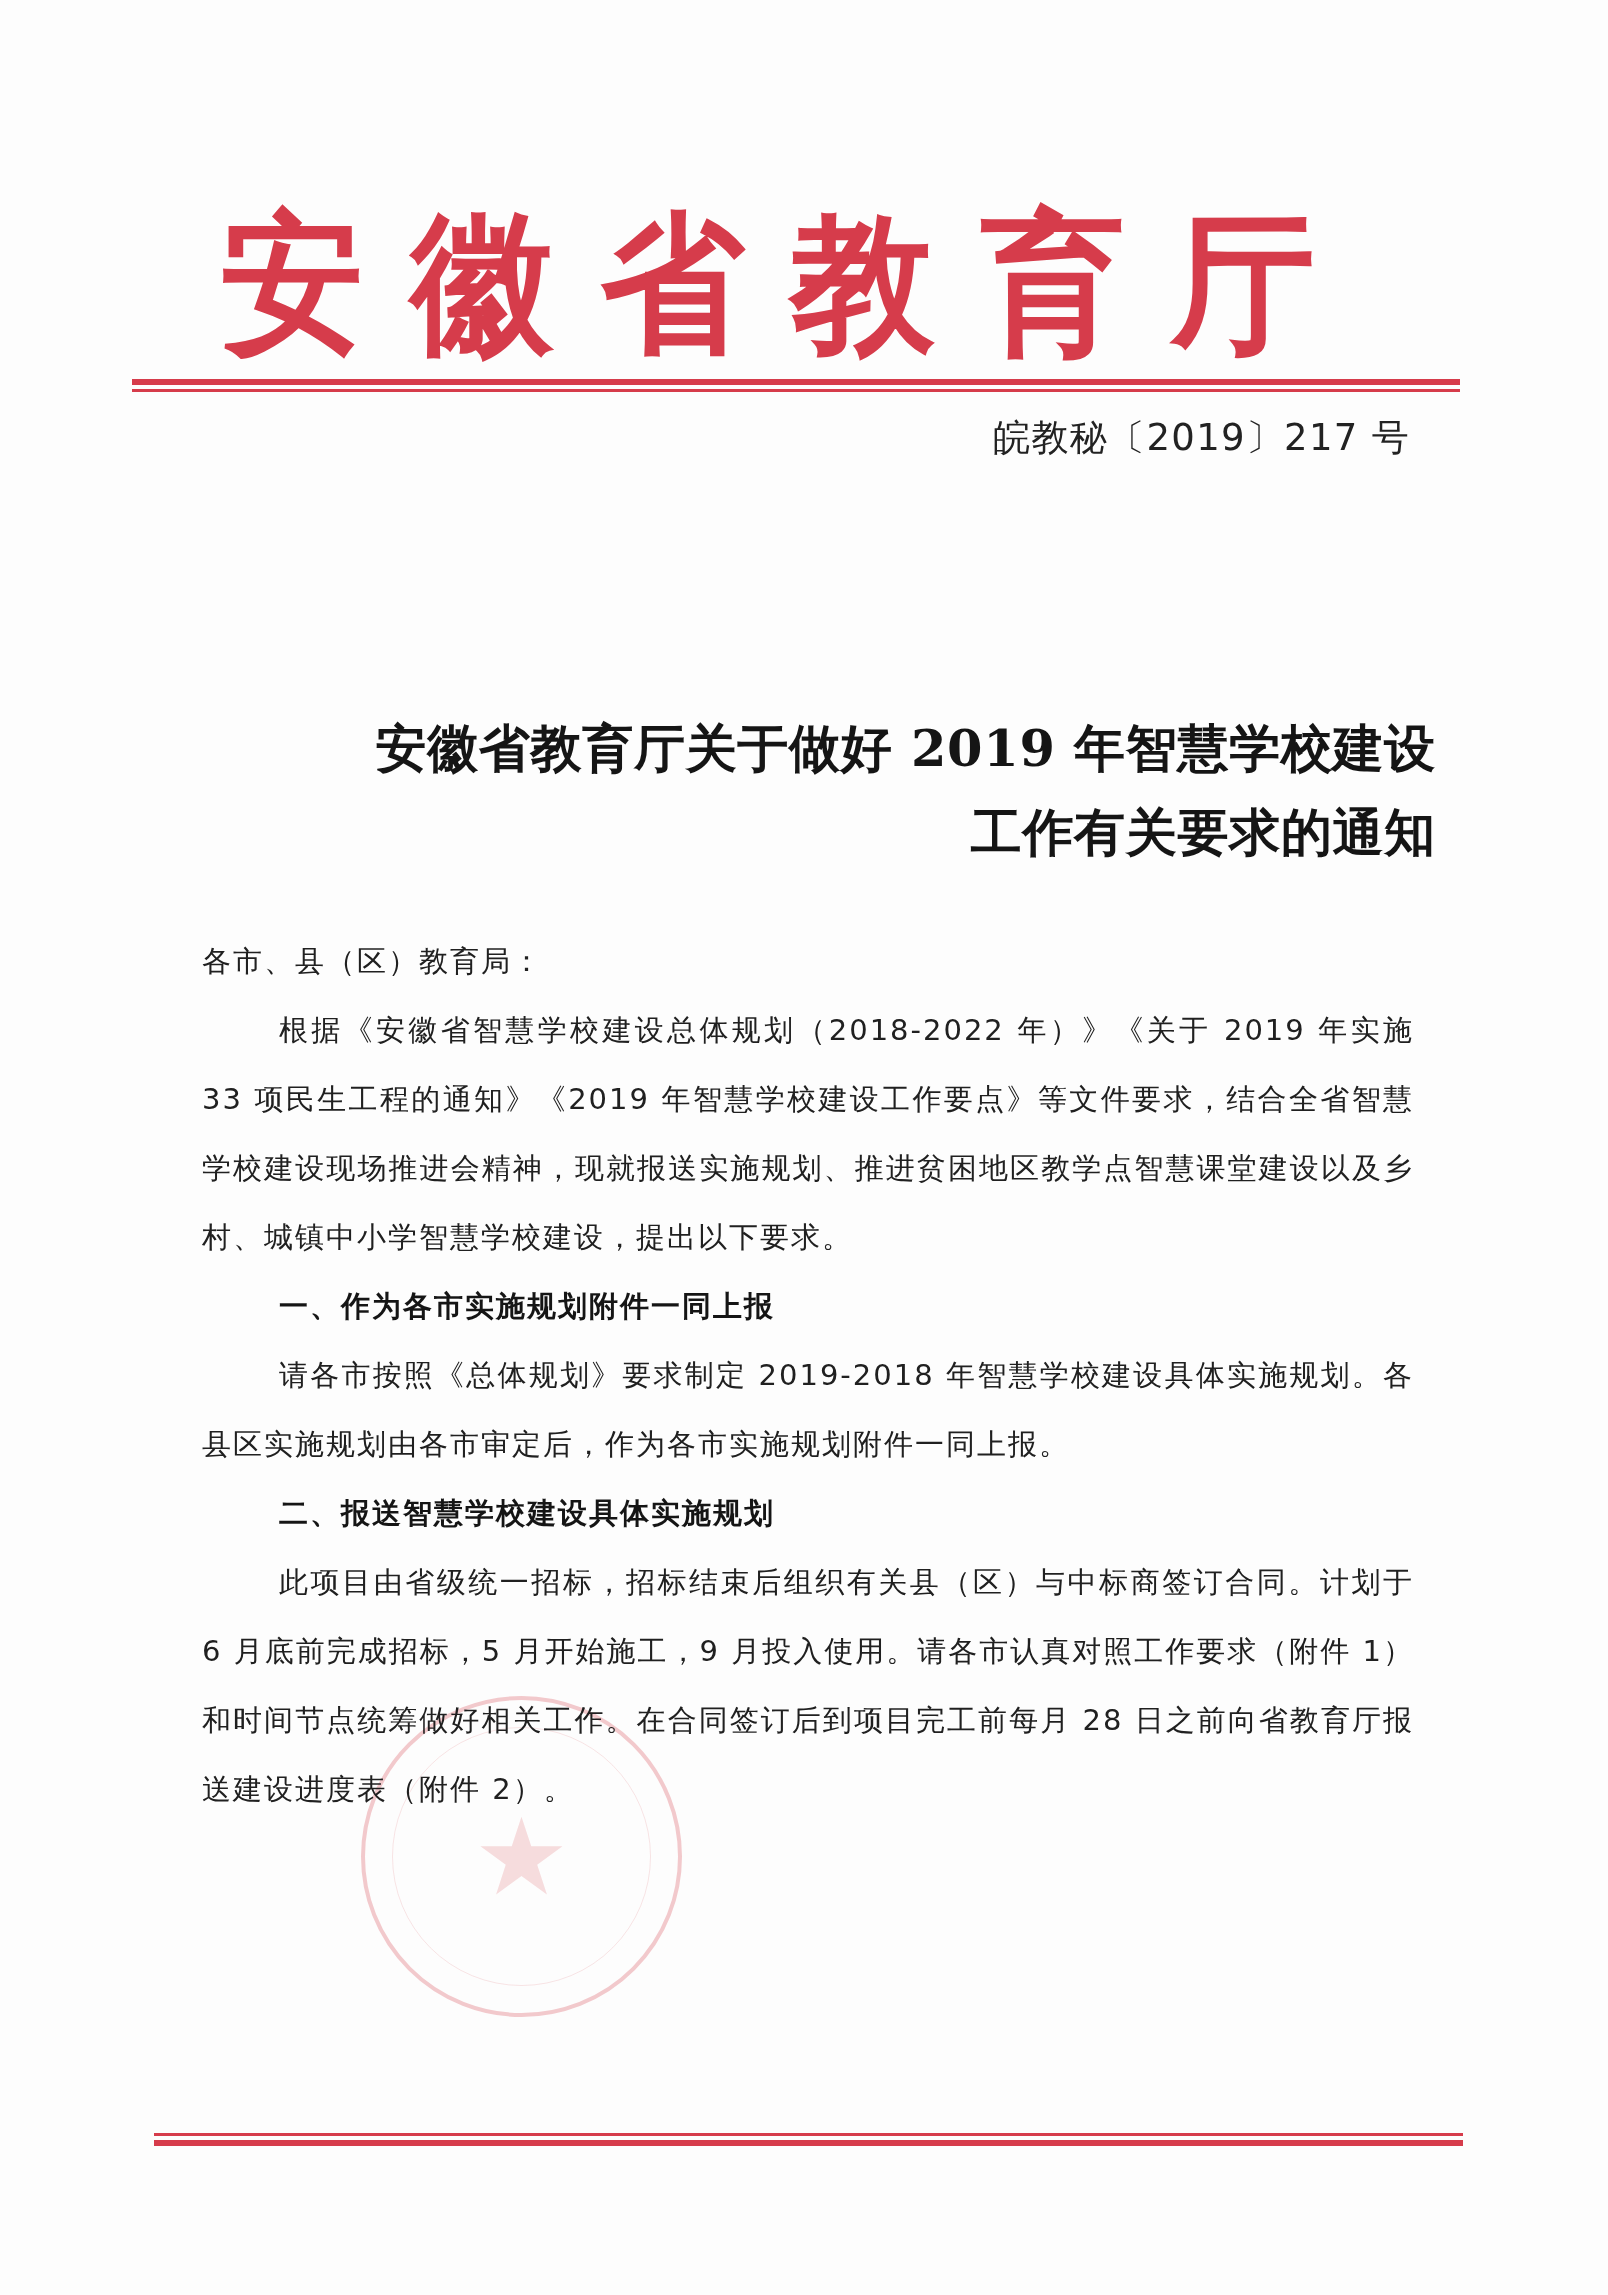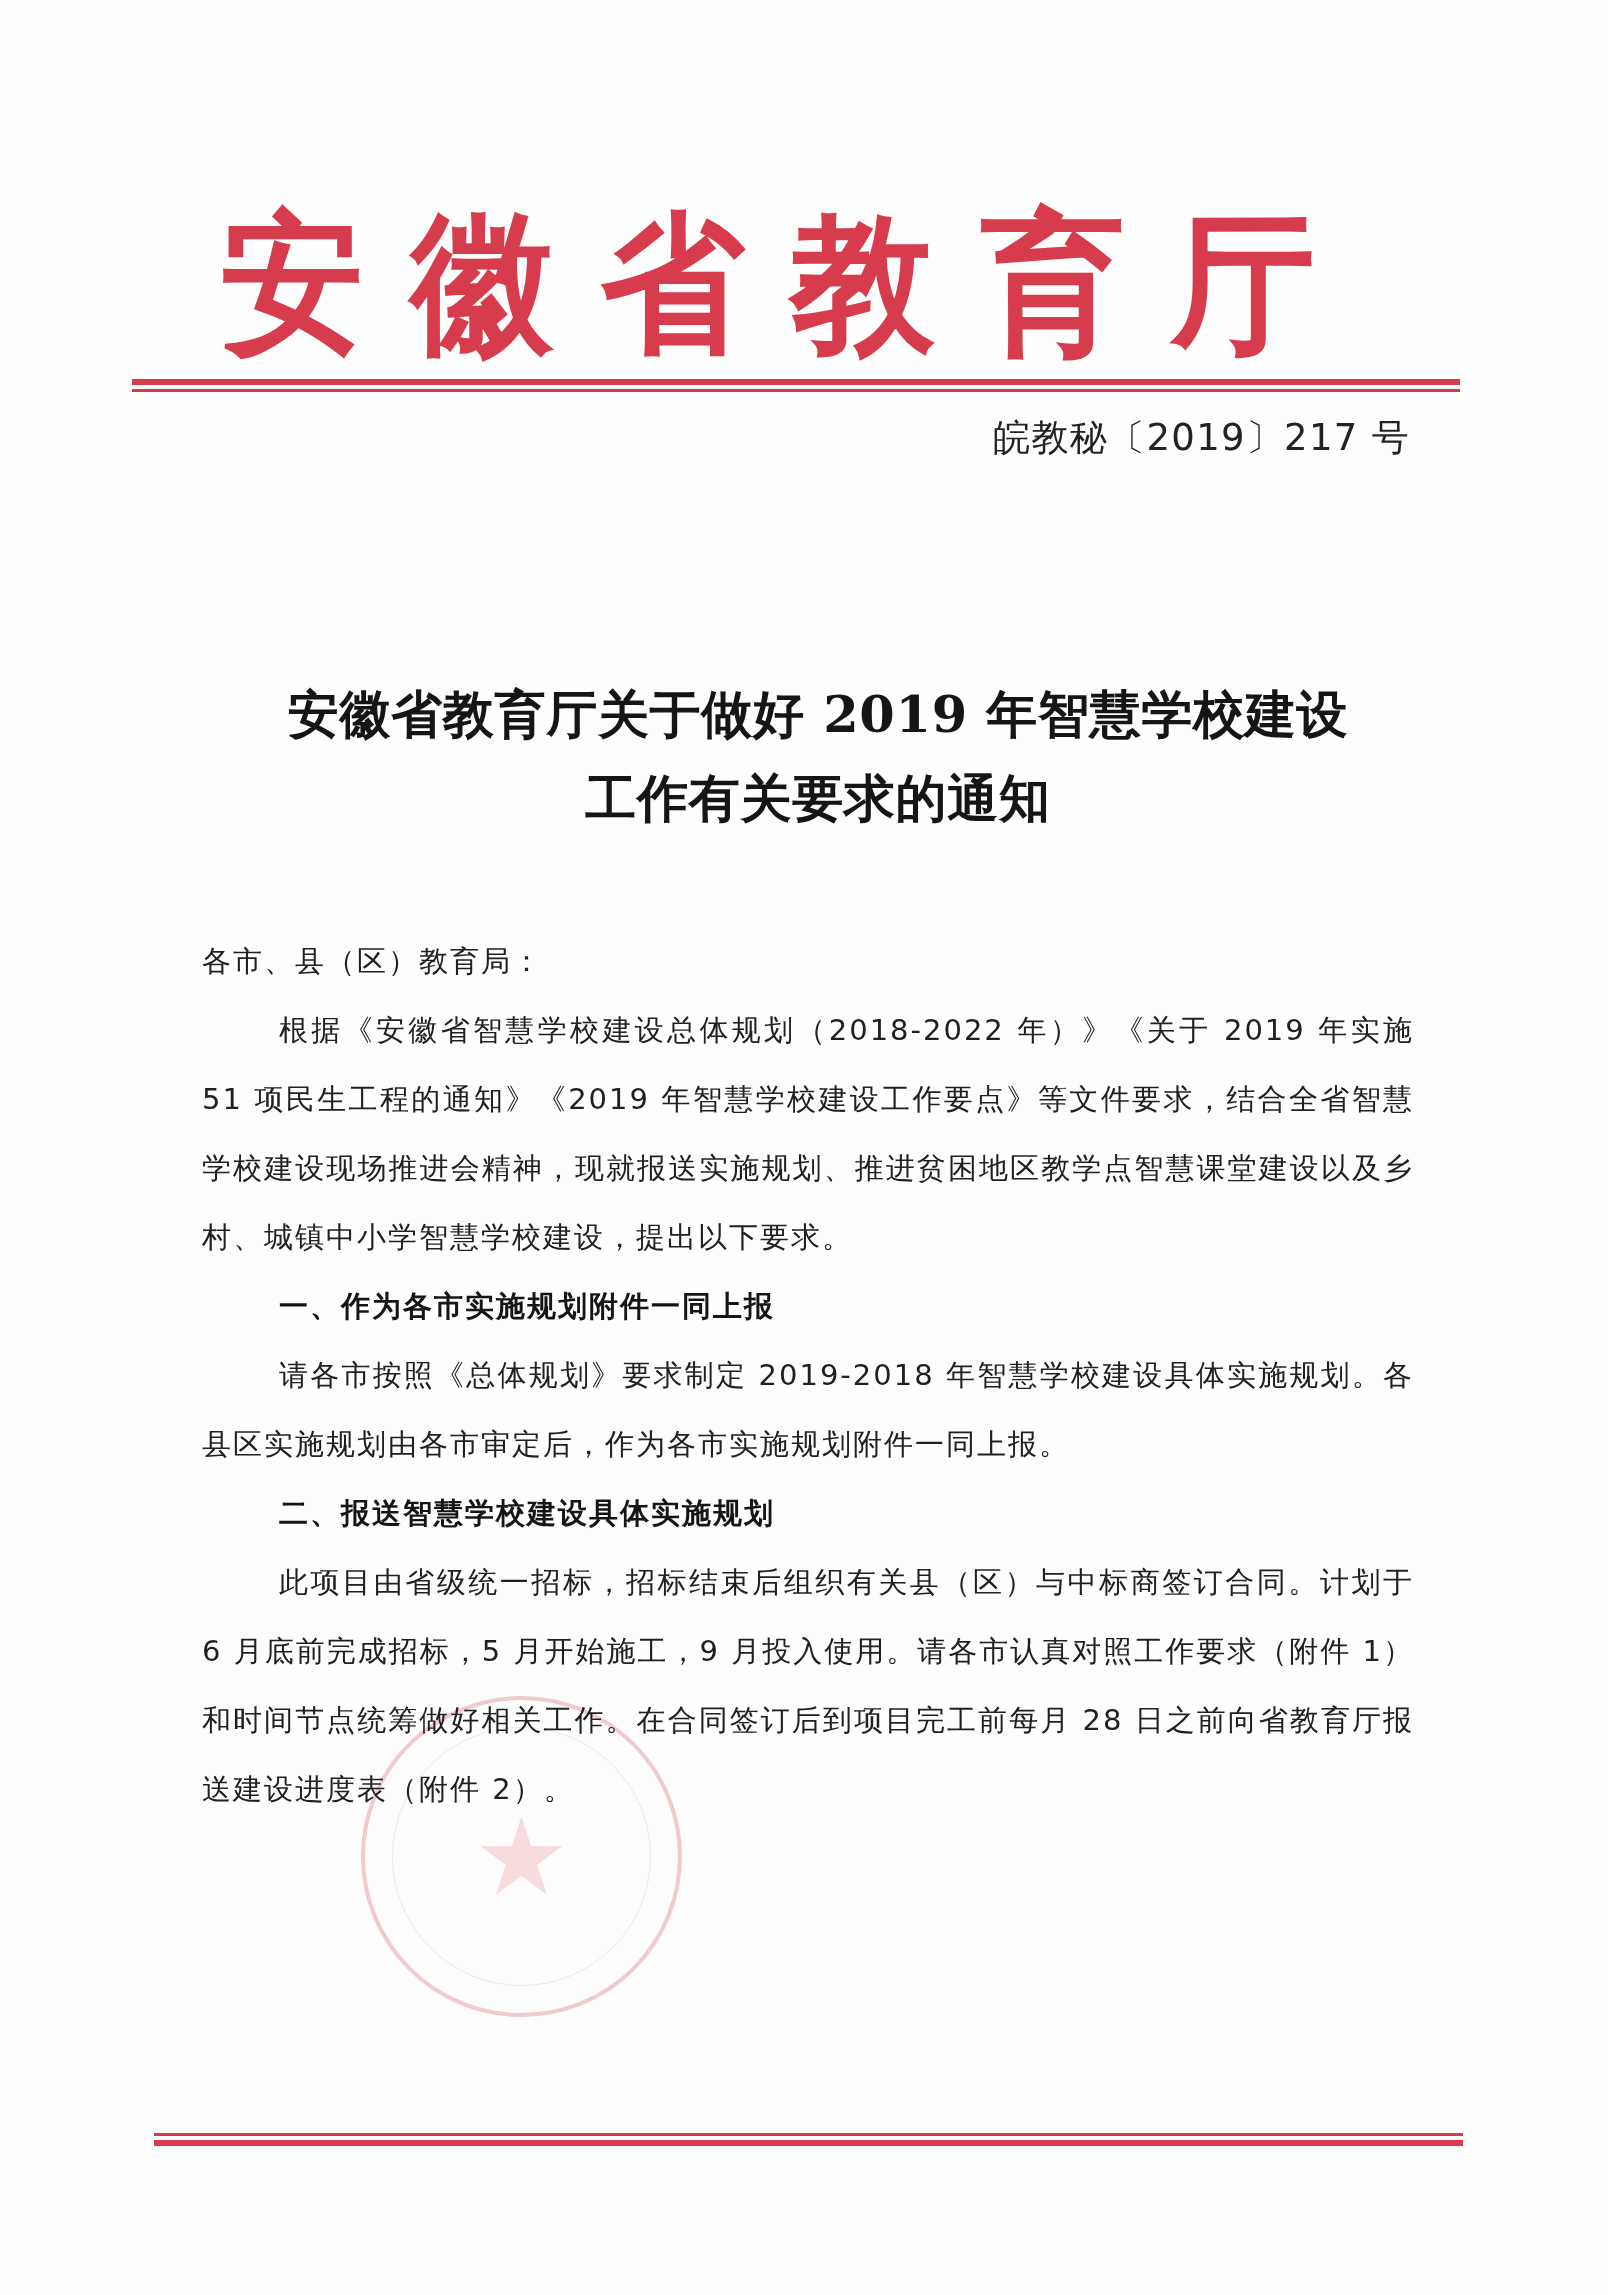--- a/index.html
+++ b/index.html
@@ -10,23 +10,23 @@
   
   .masthead { position: absolute; left: 220px; top: 200px; width: 1095px; height: 167px;
               display: flex; justify-content: space-between; align-items: center; }
   .masthead span { font-family: "DejaVu Serif", "Liberation Serif", serif; font-weight: bold;
                    font-size: 144px; line-height: 1; color: var(--red); transform: scaleY(1.05); }
   .rule { position: absolute; background: var(--red); }
 
   .docnum { position: absolute; right: 199px; top: 413px; font-size: 37px; letter-spacing: 1.3px;
             color: #222; white-space: nowrap; }
 
-  .title { position: absolute; left: 200px; width: 1236px; text-align: center;
+  .title { position: absolute; left: 200px; width: 1236px; text-align: right;
            font-family: "DejaVu Serif", "Liberation Serif", serif; font-weight: bold;
-           font-size: 51px; color: #151515; letter-spacing: 0.7px; white-space: nowrap; }
+           font-size: 51px; color: #151515; letter-spacing: 0.7px; white-space: nowrap; margin-top: 34px; }
 
   .body { position: absolute; left: 202px; top: 927px; width: 1212px; font-size: 29px;
           line-height: 69px; color: #202020; }
   .body p { margin: 0; text-align: justify; text-align-last: left; letter-spacing: 2px; }
   .body .indent { text-indent: 77px; }
   .body .heading { text-indent: 77px; font-weight: bold; color: #151515; }
 
   
   .seal { position: absolute; left: 361px; top: 1696px; width: 321px; height: 321px;
           border-radius: 50%; border: 4px solid rgba(214, 70, 80, 0.28); box-sizing: border-box; }
@@ -57,21 +57,21 @@
   <div class="title" style="top:681px;">安徽省教育厅关于做好 2019 年智慧学校建设</div>
   <div class="title" style="top:765px;">工作有关要求的通知</div>
 
   <div class="seal">
     <div class="seal-inner"></div>
     <div class="seal-star">★</div>
   </div>
 
   <div class="body">
     <p>各市、县（区）教育局：</p>
-    <p class="indent">根据《安徽省智慧学校建设总体规划（2018-2022 年）》《关于 2019 年实施 51 项民生工程的通知》《2019 年智慧学校建设工作要点》等文件要求，结合全省智慧学校建设现场推进会精神，现就报送实施规划、推进贫困地区教学点智慧课堂建设以及乡村、城镇中小学智慧学校建设，提出以下要求。</p>
+    <p class="indent">根据《安徽省智慧学校建设总体规划（2018-2022 年）》《关于 2019 年实施 33 项民生工程的通知》《2019 年智慧学校建设工作要点》等文件要求，结合全省智慧学校建设现场推进会精神，现就报送实施规划、推进贫困地区教学点智慧课堂建设以及乡村、城镇中小学智慧学校建设，提出以下要求。</p>
     <p class="heading">一、作为各市实施规划附件一同上报</p>
     <p class="indent">请各市按照《总体规划》要求制定 2019-2018 年智慧学校建设具体实施规划。各县区实施规划由各市审定后，作为各市实施规划附件一同上报。</p>
     <p class="heading">二、报送智慧学校建设具体实施规划</p>
     <p class="indent">此项目由省级统一招标，招标结束后组织有关县（区）与中标商签订合同。计划于 6 月底前完成招标，5 月开始施工，9 月投入使用。请各市认真对照工作要求（附件 1）和时间节点统筹做好相关工作。在合同签订后到项目完工前每月 28 日之前向省教育厅报送建设进度表（附件 2）。</p>
   </div>
 
   <div class="rule" style="left:154px; top:2133px; width:1309px; height:3.3px;"></div>
   <div class="rule" style="left:154px; top:2140px; width:1309px; height:6px;"></div>
 </div>
 

